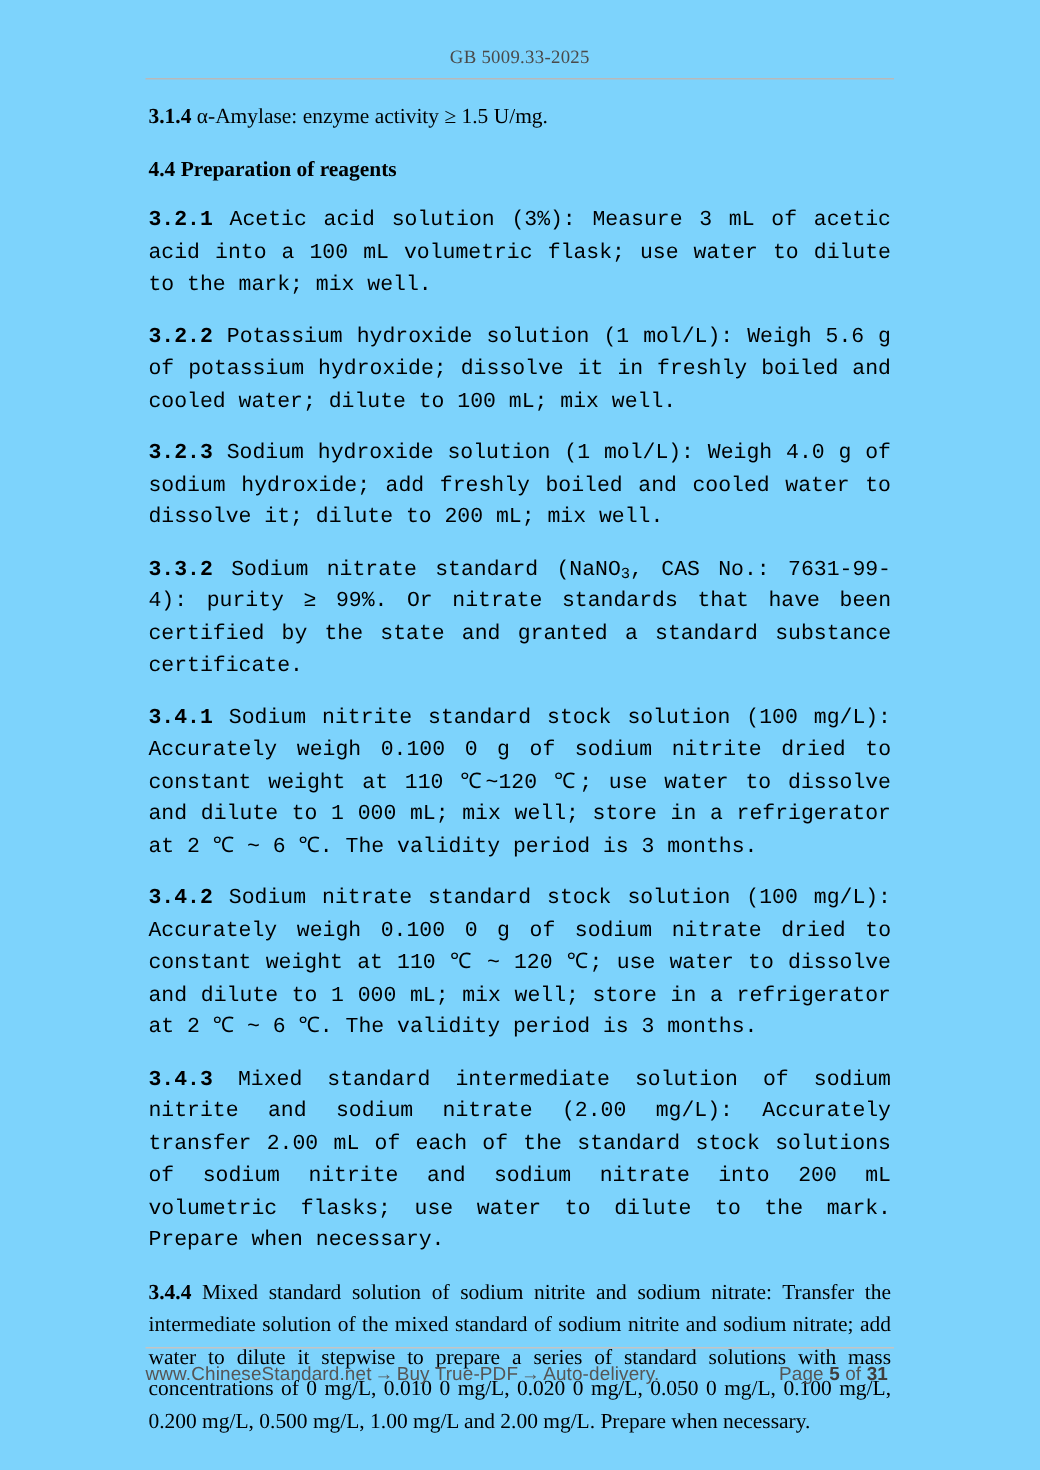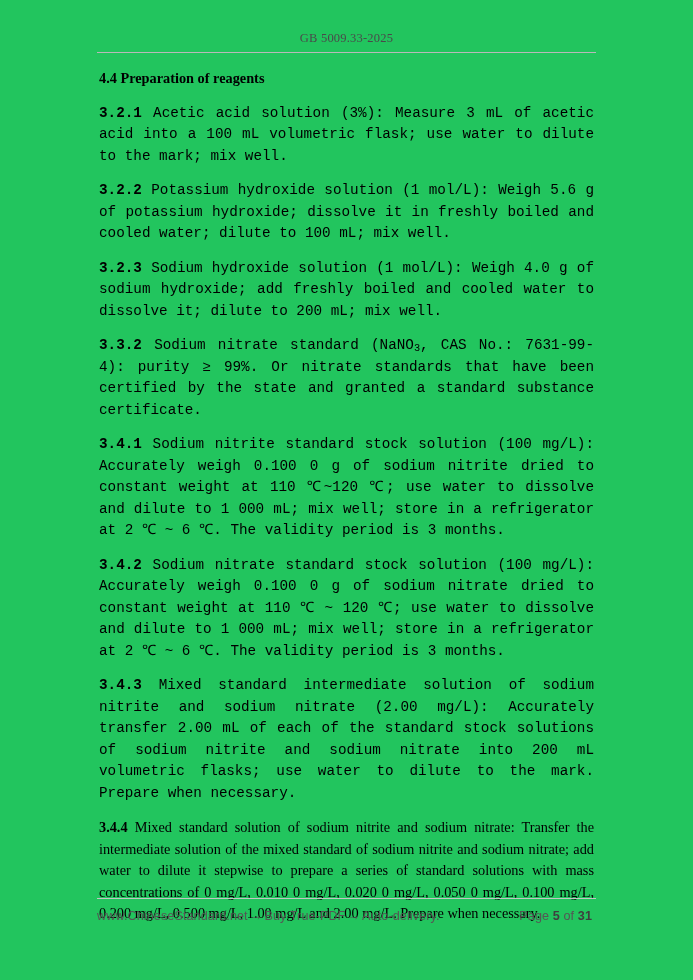--- a/index.html
+++ b/index.html
@@ -9,21 +9,21 @@
     background: #ffffff;
   }
   body {
     font-family: "Liberation Serif", "DejaVu Serif", serif;
     color: #000000;
   }
   .page {
     position: relative;
     width: 693px;
     height: 980px;
-    background: #22c55e;
+    background: #7dd3fc;
     box-sizing: border-box;
     overflow: hidden;
   }
 
   
   .header {
     position: absolute;
     left: 97px;
     top: 30px;
     width: 499px;
@@ -129,20 +129,21 @@
 
 <div class="page">
 
   <div class="header">
     <div class="header-title">GB 5009.33-2025</div>
     <div class="header-rule"></div>
   </div>
 
   <div class="content">
 
+    <p class="para nojust gap-lg"><span class="num">3.1.4</span><span> α-Amylase: enzyme activity ≥ 1.5 U/mg.</span></p>
 
     <p class="heading gap-lg">4.4 Preparation of reagents</p>
 
     <p class="para gap-md"><span class="num">3.2.1</span><span> Acetic acid solution (3%): Measure 3 mL of acetic acid into a 100 mL volumetric flask; use water to dilute to the mark; mix well.</span></p>
 
     <p class="para gap-md"><span class="num">3.2.2</span><span> Potassium hydroxide solution (1 mol/L): Weigh 5.6 g of potassium hydroxide; dissolve it in freshly boiled and cooled water; dilute to 100 mL; mix well.</span></p>
 
     <p class="para gap-md"><span class="num">3.2.3</span><span> Sodium hydroxide solution (1 mol/L): Weigh 4.0 g of sodium hydroxide; add freshly boiled and cooled water to dissolve it; dilute to 200 mL; mix well.</span></p>
 
 

